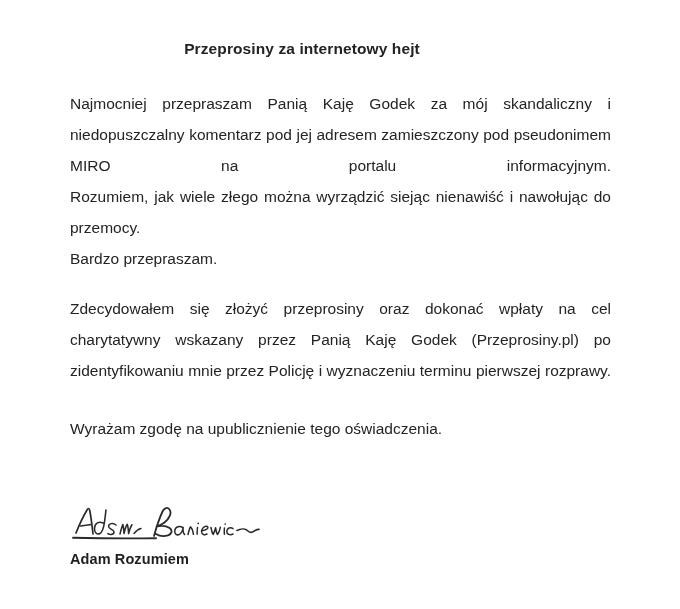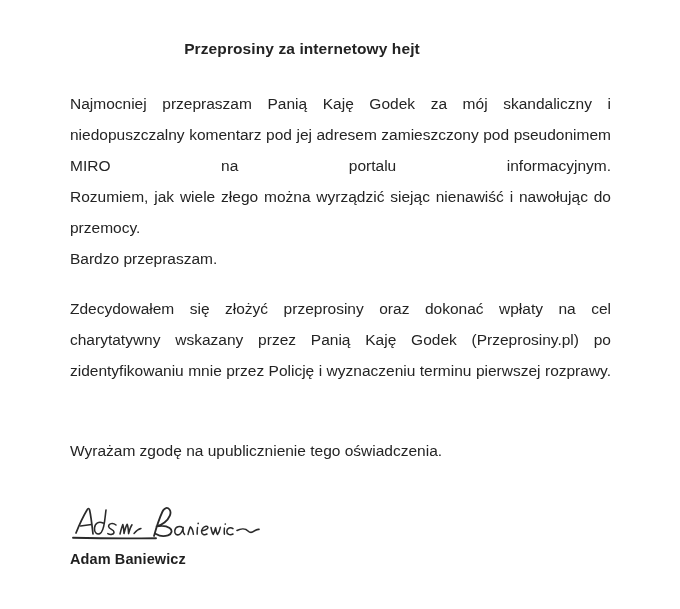--- a/index.html
+++ b/index.html
@@ -49,21 +49,21 @@
   
   .para.force-just::after {
     content: "";
     display: inline-block;
     width: 100%;
   }
   #block-1 { top: 88px; }
   #block-2 { top: 181px; }
   #block-3 { top: 243px; }
   #block-4 { top: 293px; }
-  #block-5 { top: 435px; }
+  #block-5 { top: 413px; }
 
   .signature-area {
     position: absolute;
     left: 70px;
     top: 503px;
     width: 300px;
   }
   .signature-mark {
     display: block;
     width: 205px;
@@ -135,16 +135,16 @@
         <path d="M154.4 25 C154.2 27.4 154.2 29.8 154.4 31.2" stroke-width="1.45"></path>
         <circle cx="155.3" cy="21" r="0.85" fill="#2a2a2a" stroke="none"></circle>
 
         <path d="M163 25.6 C160.6 23.8 157 25 156.8 28.2 C156.6 31.2 160 32.6 163 31" stroke-width="1.5"></path>
 
         <path d="M167 27.5 C171 25.4 175.6 25.6 178 28 C179.6 29.6 181.8 30 184 28.2 C185.6 26.9 187 26 189 26.4" stroke-width="1.6"></path>
 
         <path d="M3 34.8 C30 35.4 60 35.6 86 35.2" stroke-width="1.9"></path>
       </g>
     </svg>
-    <div class="signature-name">Adam Baniewicz</div>
+    <div class="signature-name">Adam Rozumiem</div>
   </div>
 
 </div>
 
 </body></html>

